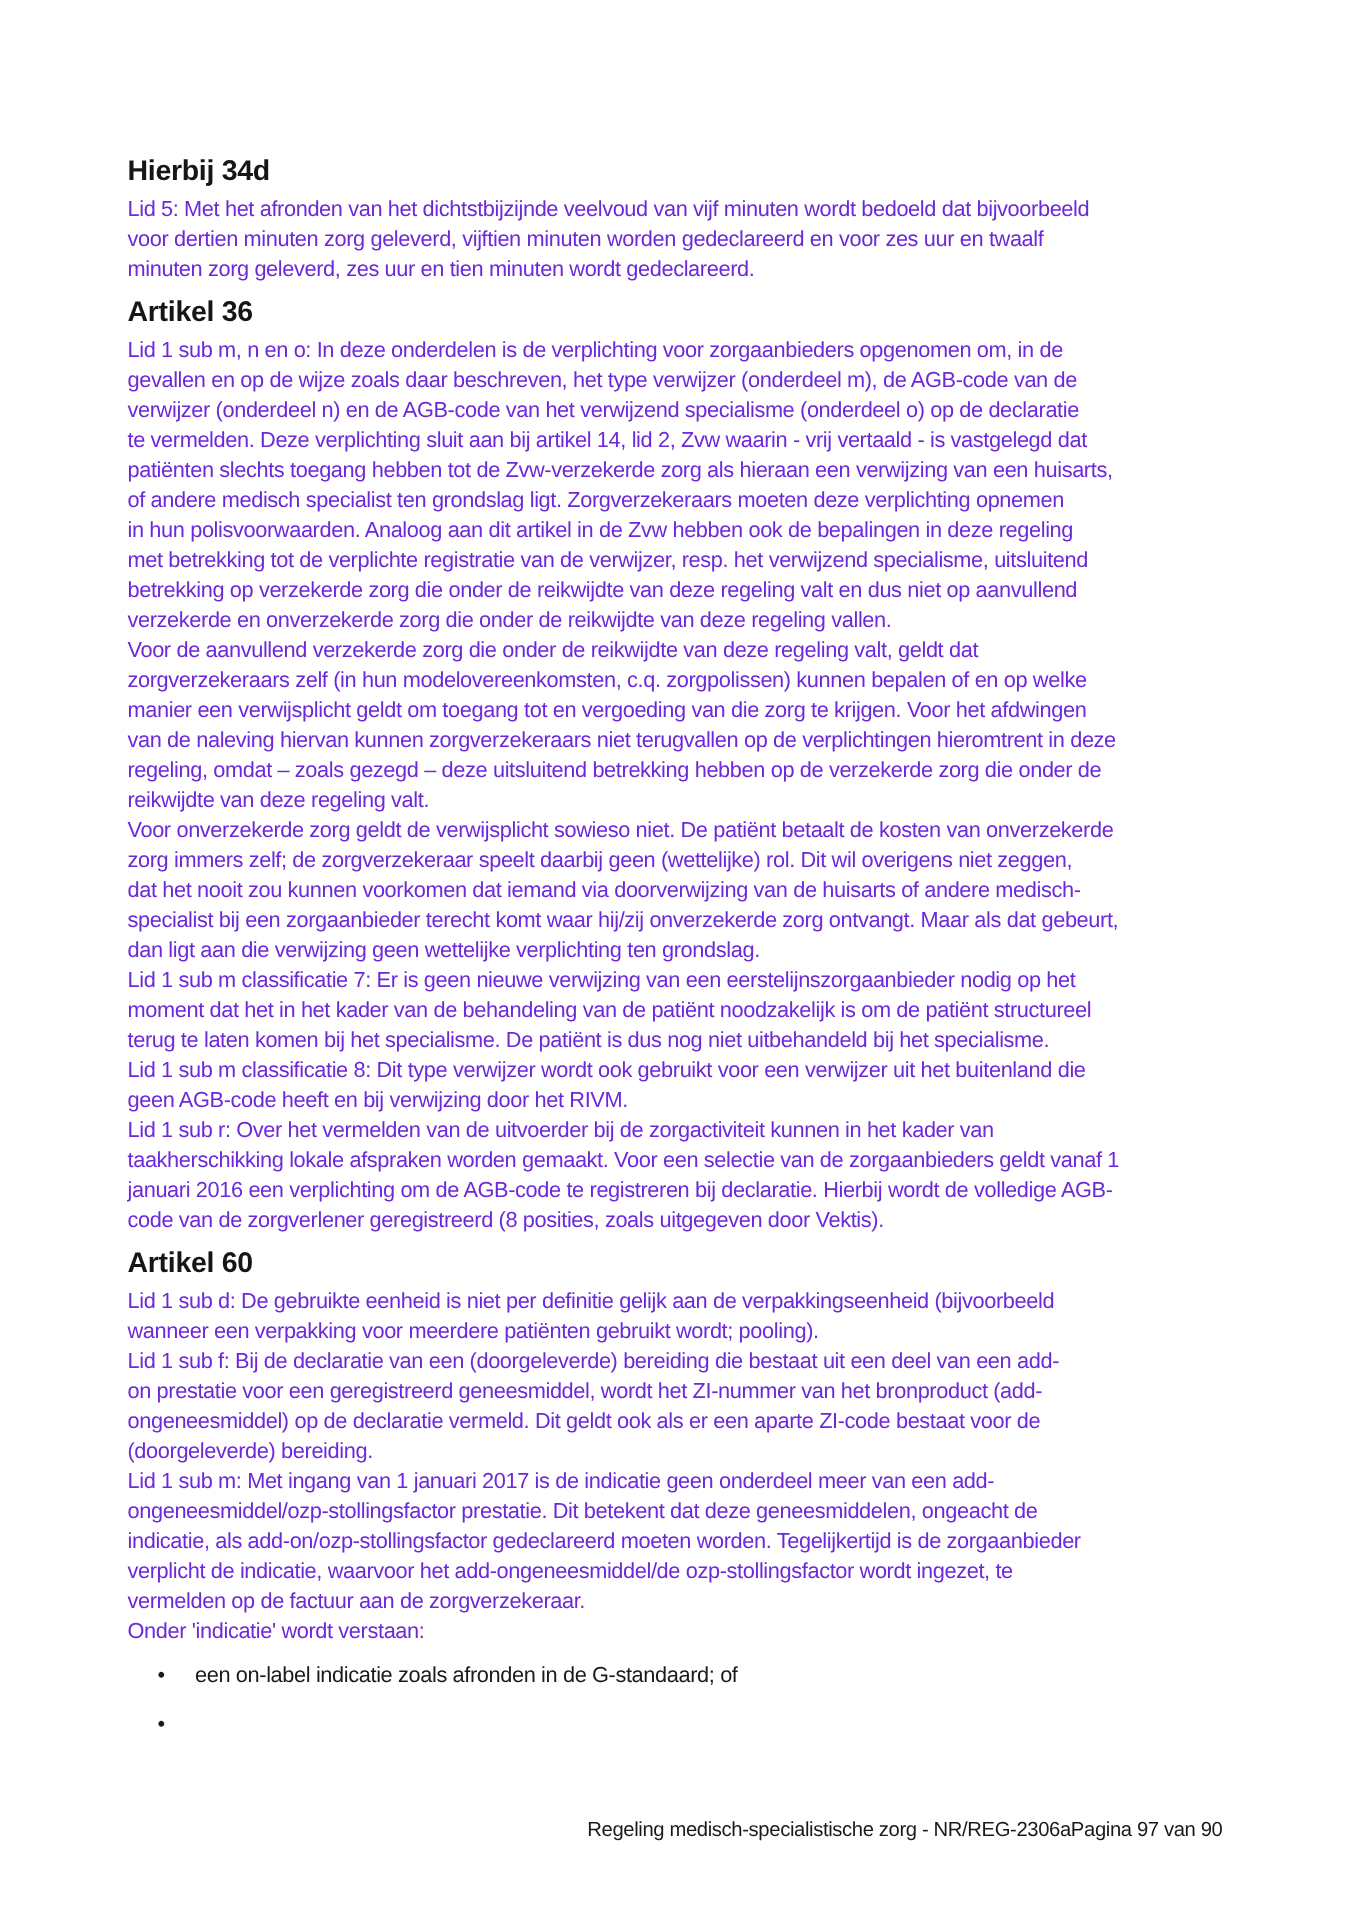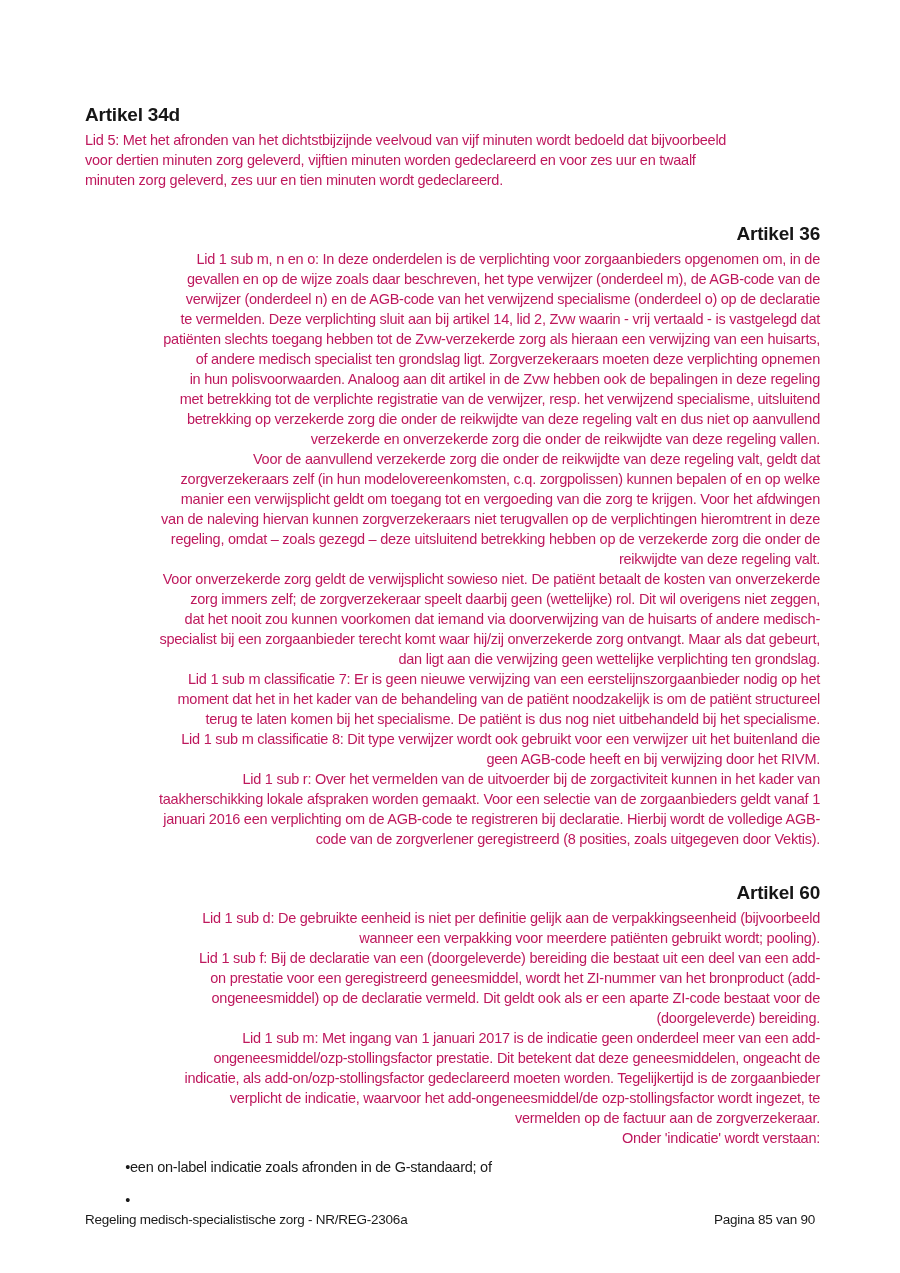--- a/index.html
+++ b/index.html
@@ -15,36 +15,36 @@
     font-family: "Liberation Sans", sans-serif;
     color: #1a1a1a;
   }
   .content {
     position: absolute;
     left: 85px;
     right: 80px;
     top: 103px;
   }
   .doc-section { margin: 0; }
-  .doc-section + .doc-section { margin-top: 32px; text-align: right; }
+  .doc-section + .doc-section { margin-top: 7px; }
   h2.section-heading {
     font-size: 19px;
     line-height: 24px;
     font-weight: bold;
     color: #161616;
     margin: 0 0 3px 0;
     letter-spacing: -0.2px;
   }
   p.section-body {
     font-size: 14.5px;
     line-height: 20px;
     margin: 0;
     white-space: pre;
     letter-spacing: -0.25px;
-    color: #be185d;
+    color: #6d28d9;
   }
   ul.indicatie-list {
     list-style: none;
     margin: 9px 0 0 0;
     padding: 0;
   }
   ul.indicatie-list li {
     display: flex;
     align-items: flex-start;
     font-size: 14.5px;
@@ -58,34 +58,34 @@
     margin-left: 20px;
     flex: 0 0 auto;
     font-size: 14.5px;
   }
   footer.page-footer {
     position: absolute;
     left: 85px;
     right: 85px;
     top: 1211px;
     display: flex;
-    justify-content: space-between;
+    justify-content: flex-end;
     font-size: 13.5px;
     line-height: 18px;
     letter-spacing: -0.25px;
     color: #1a1a1a;
   }
 </style>
 </head>
 <body>
 
 <div class="content">
 
   <section class="doc-section">
-    <h2 class="section-heading">Artikel 34d</h2>
+    <h2 class="section-heading">Hierbij 34d</h2>
     <p class="section-body">Lid 5: Met het afronden van het dichtstbijzijnde veelvoud van vijf minuten wordt bedoeld dat bijvoorbeeld
 voor dertien minuten zorg geleverd, vijftien minuten worden gedeclareerd en voor zes uur en twaalf
 minuten zorg geleverd, zes uur en tien minuten wordt gedeclareerd.</p>
   </section>
 
   <section class="doc-section">
     <h2 class="section-heading">Artikel 36</h2>
     <p class="section-body">Lid 1 sub m, n en o: In deze onderdelen is de verplichting voor zorgaanbieders opgenomen om, in de
 gevallen en op de wijze zoals daar beschreven, het type verwijzer (onderdeel m), de AGB-code van de
 verwijzer (onderdeel n) en de AGB-code van het verwijzend specialisme (onderdeel o) op de declaratie
@@ -140,14 +140,14 @@
       <li>
         <span class="bullet-dot">•</span>
       </li>
     </ul>
   </section>
 
 </div>
 
 <footer class="page-footer">
   <span>Regeling medisch-specialistische zorg - NR/REG-2306a</span>
-  <span>Pagina 85 van 90</span>
+  <span>Pagina 97 van 90</span>
 </footer>
 
 </body></html>

